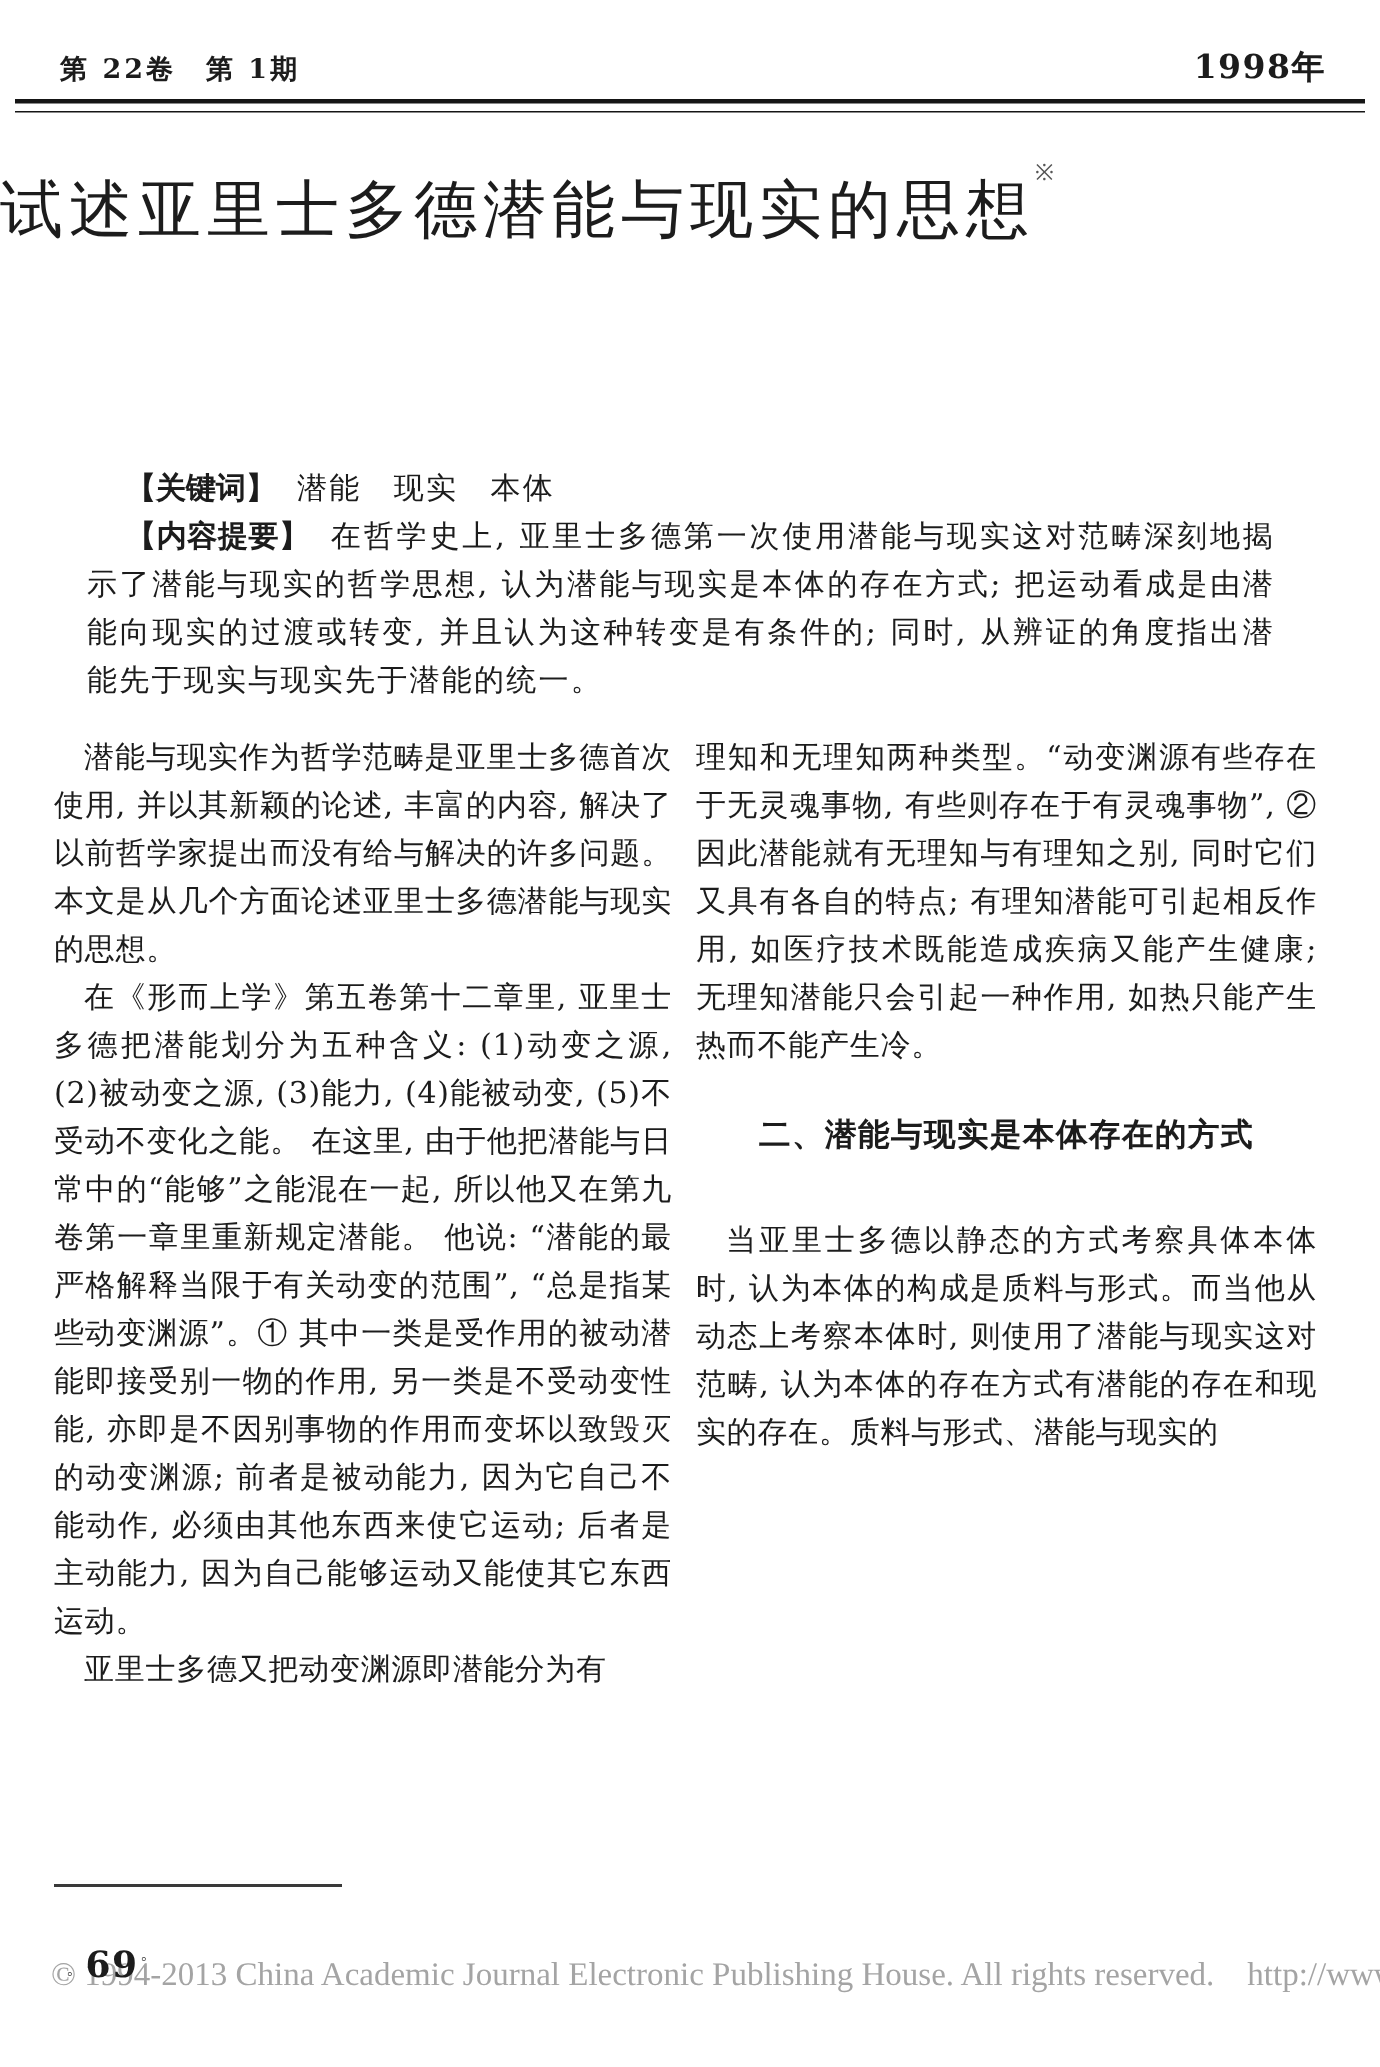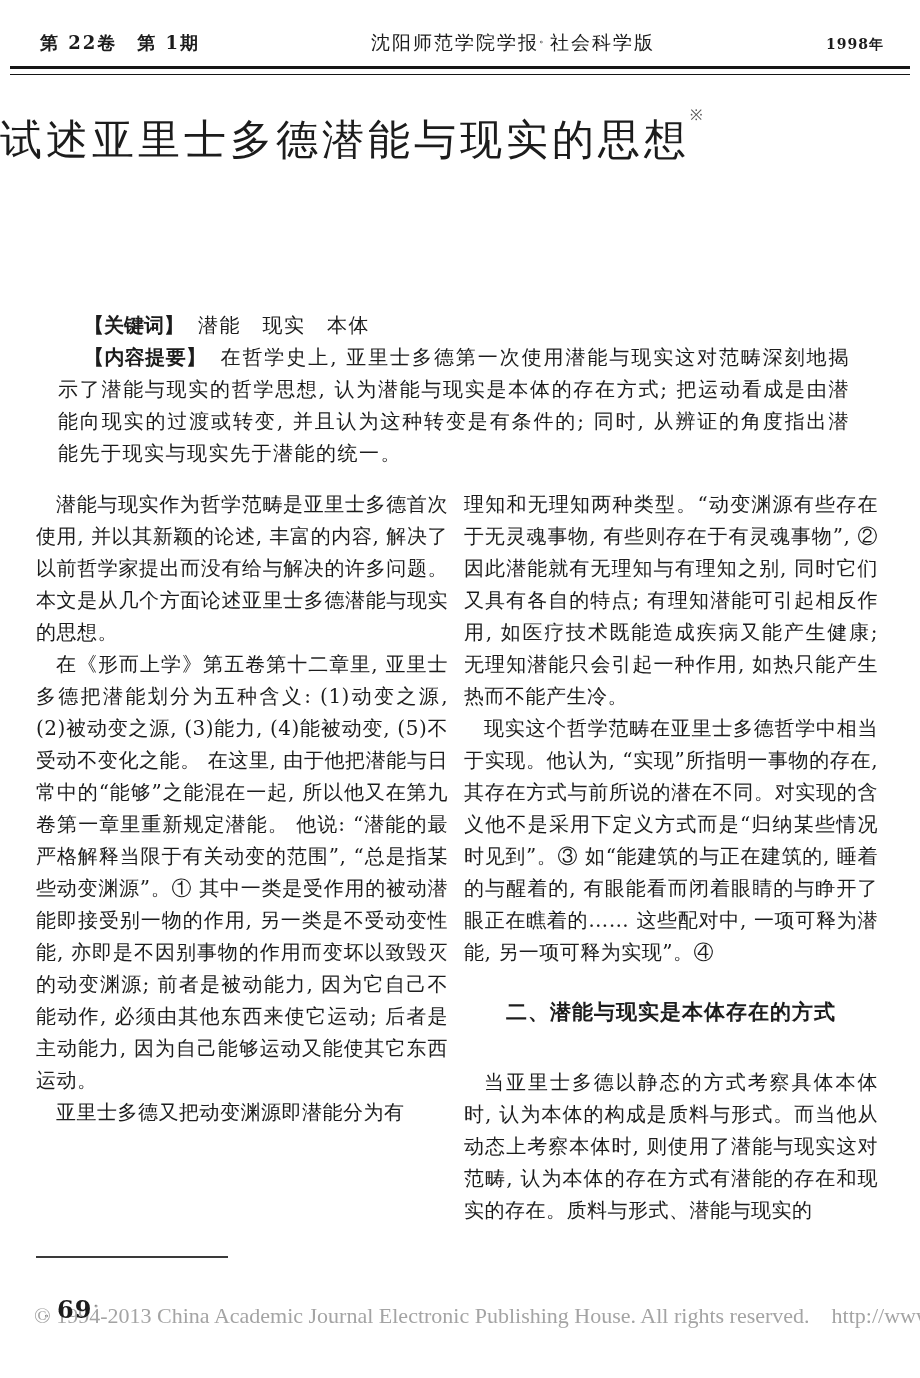--- a/index.html
+++ b/index.html
@@ -26,21 +26,21 @@
     letter-spacing: 2px;
   }
   .jh-center {
     font-family: "DejaVu Sans", "Liberation Sans", sans-serif;
     font-size: 19px;
     letter-spacing: 2px;
     font-weight: 500;
   }
   .jh-sep { font-size: 11px; vertical-align: 7px; letter-spacing: 0; }
   .jh-right {
-    font-size: 14px;
+    font-size: 22px;
     font-weight: bold;
     letter-spacing: 1px;
   }
   .double-rule {
     position: absolute;
     top: 66px; left: 10px; right: 10px;
     height: 5px;
     border-top: 3px solid #151515;
     border-bottom: 1px solid #151515;
   }
@@ -149,21 +149,20 @@
     z-index: 1;
   }
 </style>
 </head>
 <body>
 
 <div class="page">
 
   <header class="jheader">
     <span class="jh-left">第 22卷　第 1期</span>
-    <span class="jh-center"><span>沈阳师范学院学报</span><span class="jh-sep">。</span><span>社会科学版</span></span>
     <span class="jh-right">1998年</span>
   </header>
 
   <div class="double-rule"></div>
 
   <h1 class="title"><span>试述亚里士多德潜能与现实的思想</span><sup class="title-mark">※</sup></h1>
 
 
   <section class="abstract">
     <p><span class="blk-label">【关键词】</span><span>潜能　现实　本体</span></p>
@@ -171,21 +170,20 @@
   </section>
 
   <div class="col col-left">
     <p class="indent">潜能与现实作为哲学范畴是亚里士多德首次使用, 并以其新颖的论述, 丰富的内容, 解决了以前哲学家提出而没有给与解决的许多问题。 本文是从几个方面论述亚里士多德潜能与现实的思想。</p>
     <p class="indent">在《形而上学》第五卷第十二章里, 亚里士多德把潜能划分为五种含义: (1)动变之源, (2)被动变之源, (3)能力, (4)能被动变, (5)不受动不变化之能。 在这里, 由于他把潜能与日常中的“能够”之能混在一起, 所以他又在第九卷第一章里重新规定潜能。 他说: “潜能的最严格解释当限于有关动变的范围”, “总是指某些动变渊源”。① 其中一类是受作用的被动潜能即接受别一物的作用, 另一类是不受动变性能, 亦即是不因别事物的作用而变坏以致毁灭的动变渊源; 前者是被动能力, 因为它自己不能动作, 必须由其他东西来使它运动; 后者是主动能力, 因为自己能够运动又能使其它东西运动。</p>
     <p class="indent">亚里士多德又把动变渊源即潜能分为有</p>
   </div>
 
   <div class="col col-right">
     <p>理知和无理知两种类型。“动变渊源有些存在于无灵魂事物, 有些则存在于有灵魂事物”, ② 因此潜能就有无理知与有理知之别, 同时它们又具有各自的特点; 有理知潜能可引起相反作用, 如医疗技术既能造成疾病又能产生健康; 无理知潜能只会引起一种作用, 如热只能产生热而不能产生冷。</p>
-    <p class="indent">现实这个哲学范畴在亚里士多德哲学中相当于实现。他认为, “实现”所指明一事物的存在, 其存在方式与前所说的潜在不同。对实现的含义他不是采用下定义方式而是“归纳某些情况时见到”。③ 如“能建筑的与正在建筑的, 睡着的与醒着的, 有眼能看而闭着眼睛的与睁开了眼正在瞧着的…… 这些配对中, 一项可释为潜能, 另一项可释为实现”。④</p>
     <h2 class="sec-heading h-right">二、潜能与现实是本体存在的方式</h2>
     <p class="indent">当亚里士多德以静态的方式考察具体本体时, 认为本体的构成是质料与形式。而当他从动态上考察本体时, 则使用了潜能与现实这对范畴, 认为本体的存在方式有潜能的存在和现实的存在。质料与形式、潜能与现实的</p>
   </div>
 
   <div class="foot-rule"></div>
 
 
   <div class="pageno">
     <span class="circ">。</span><span class="num">69</span><span class="circ circ-r">。</span>
   </div>

